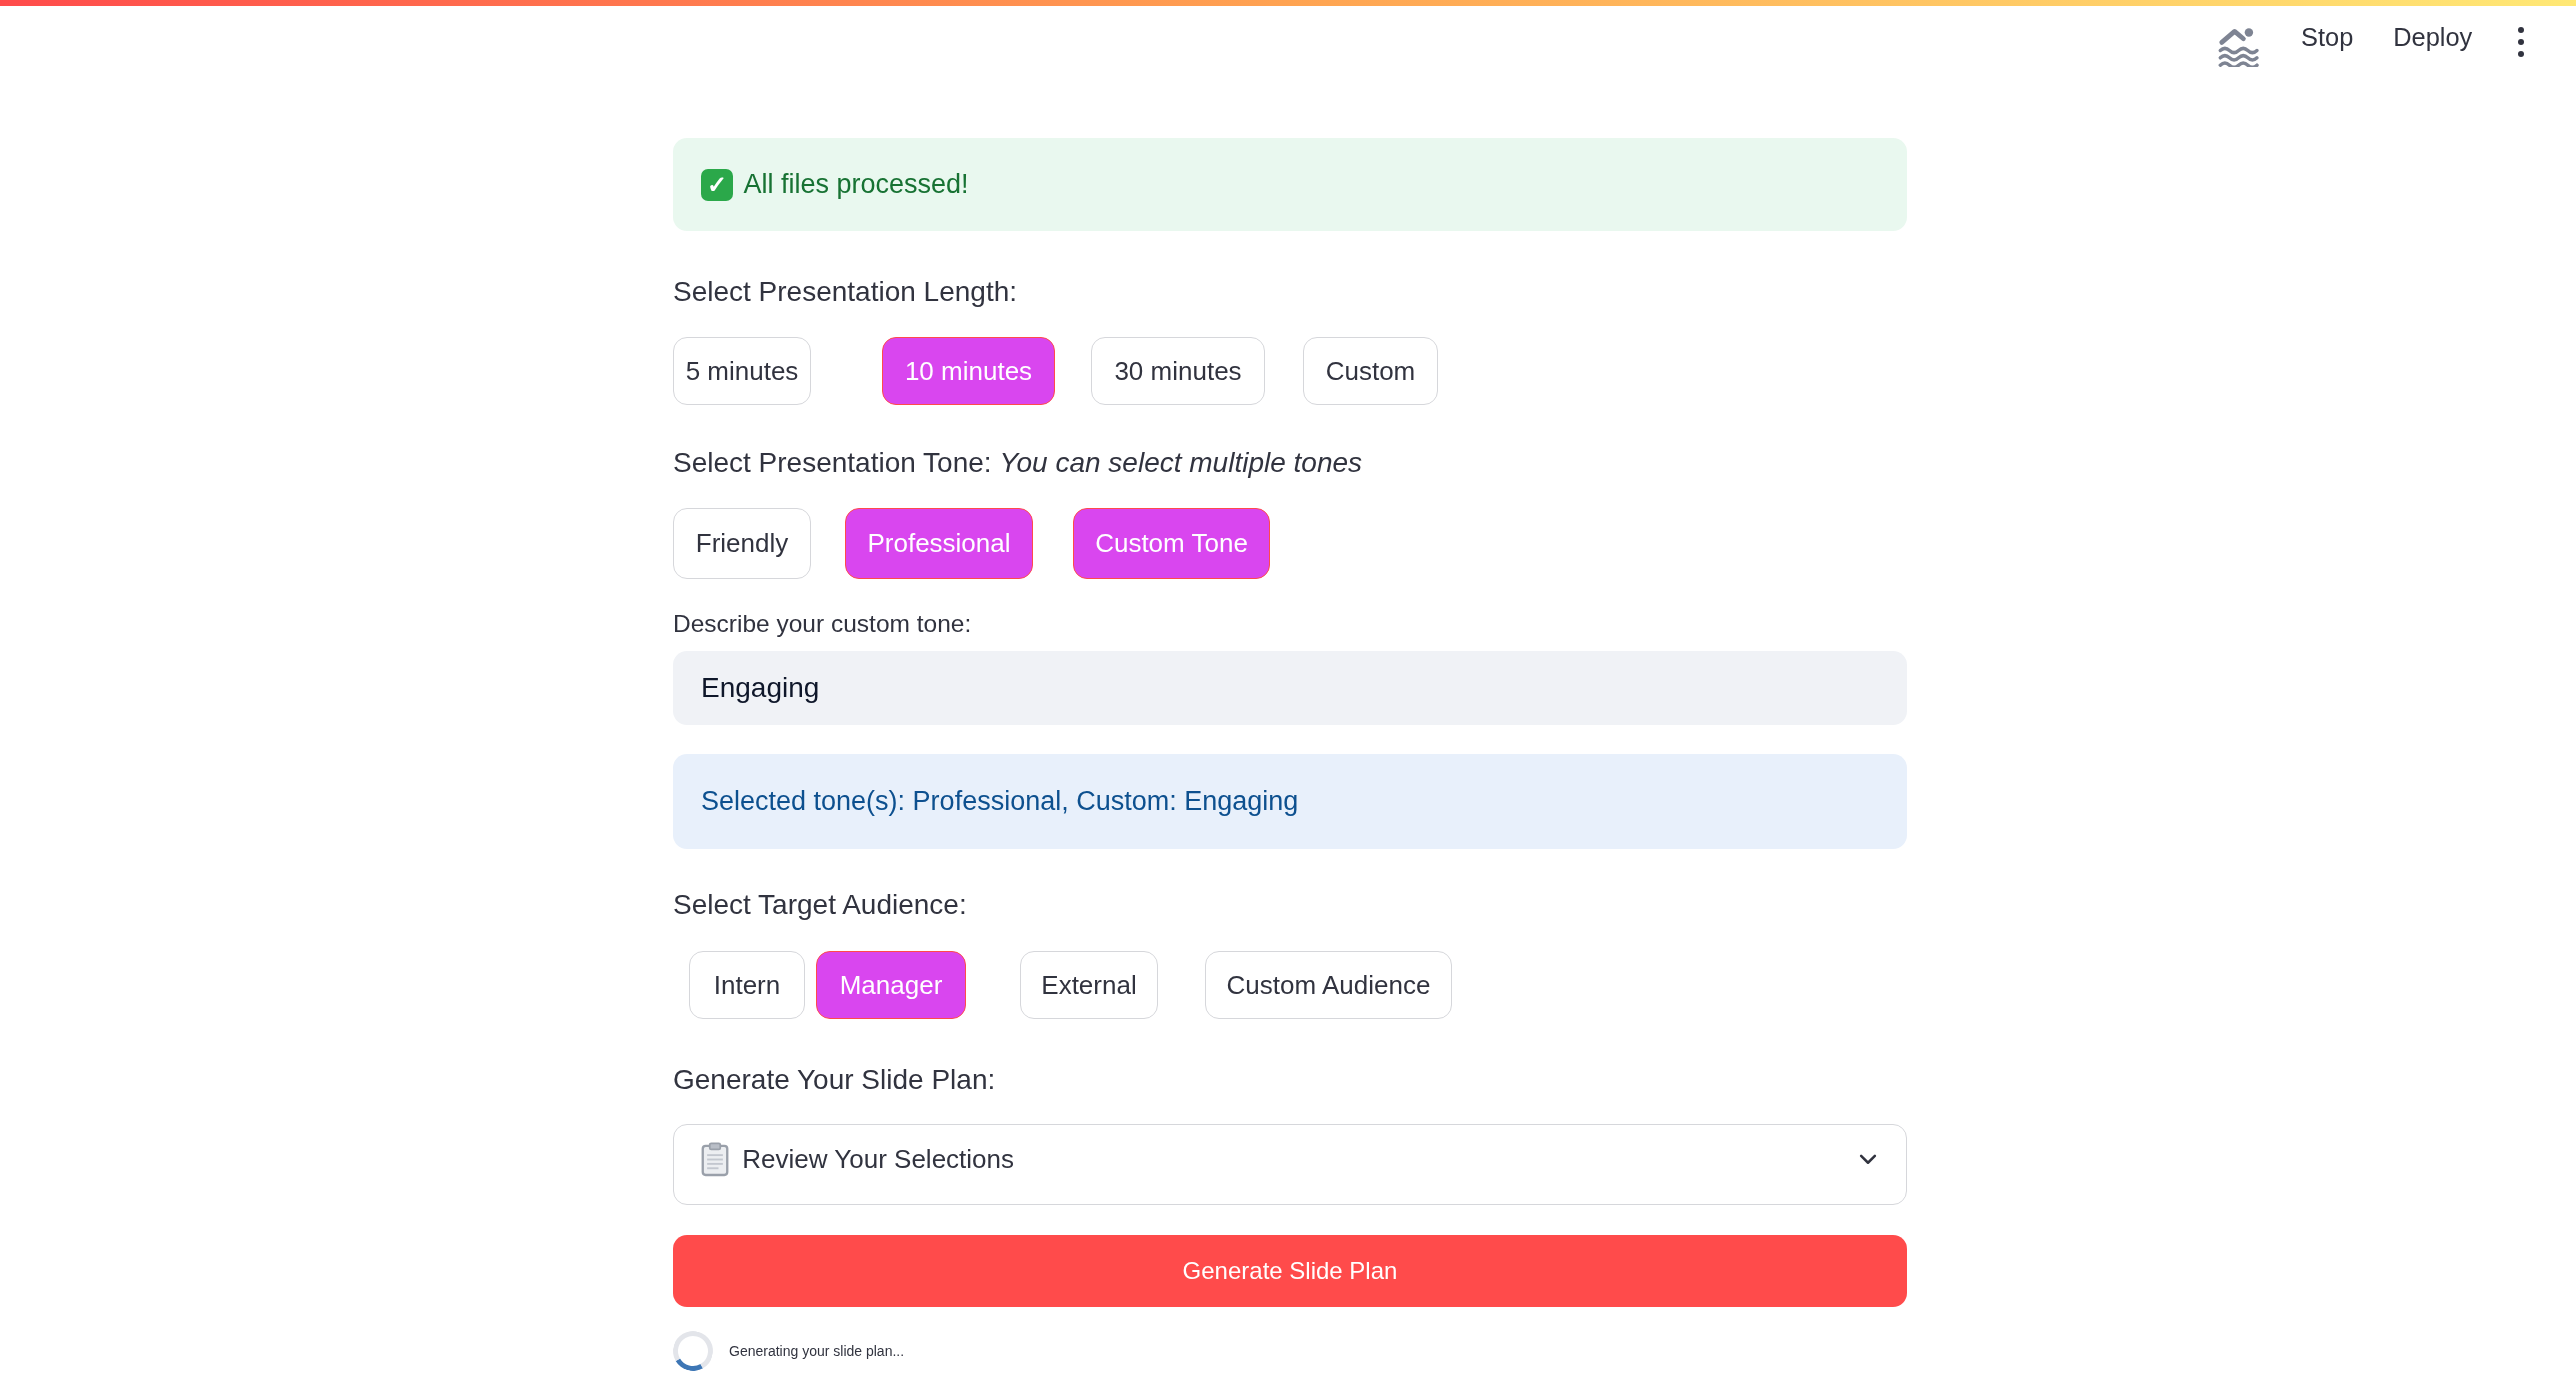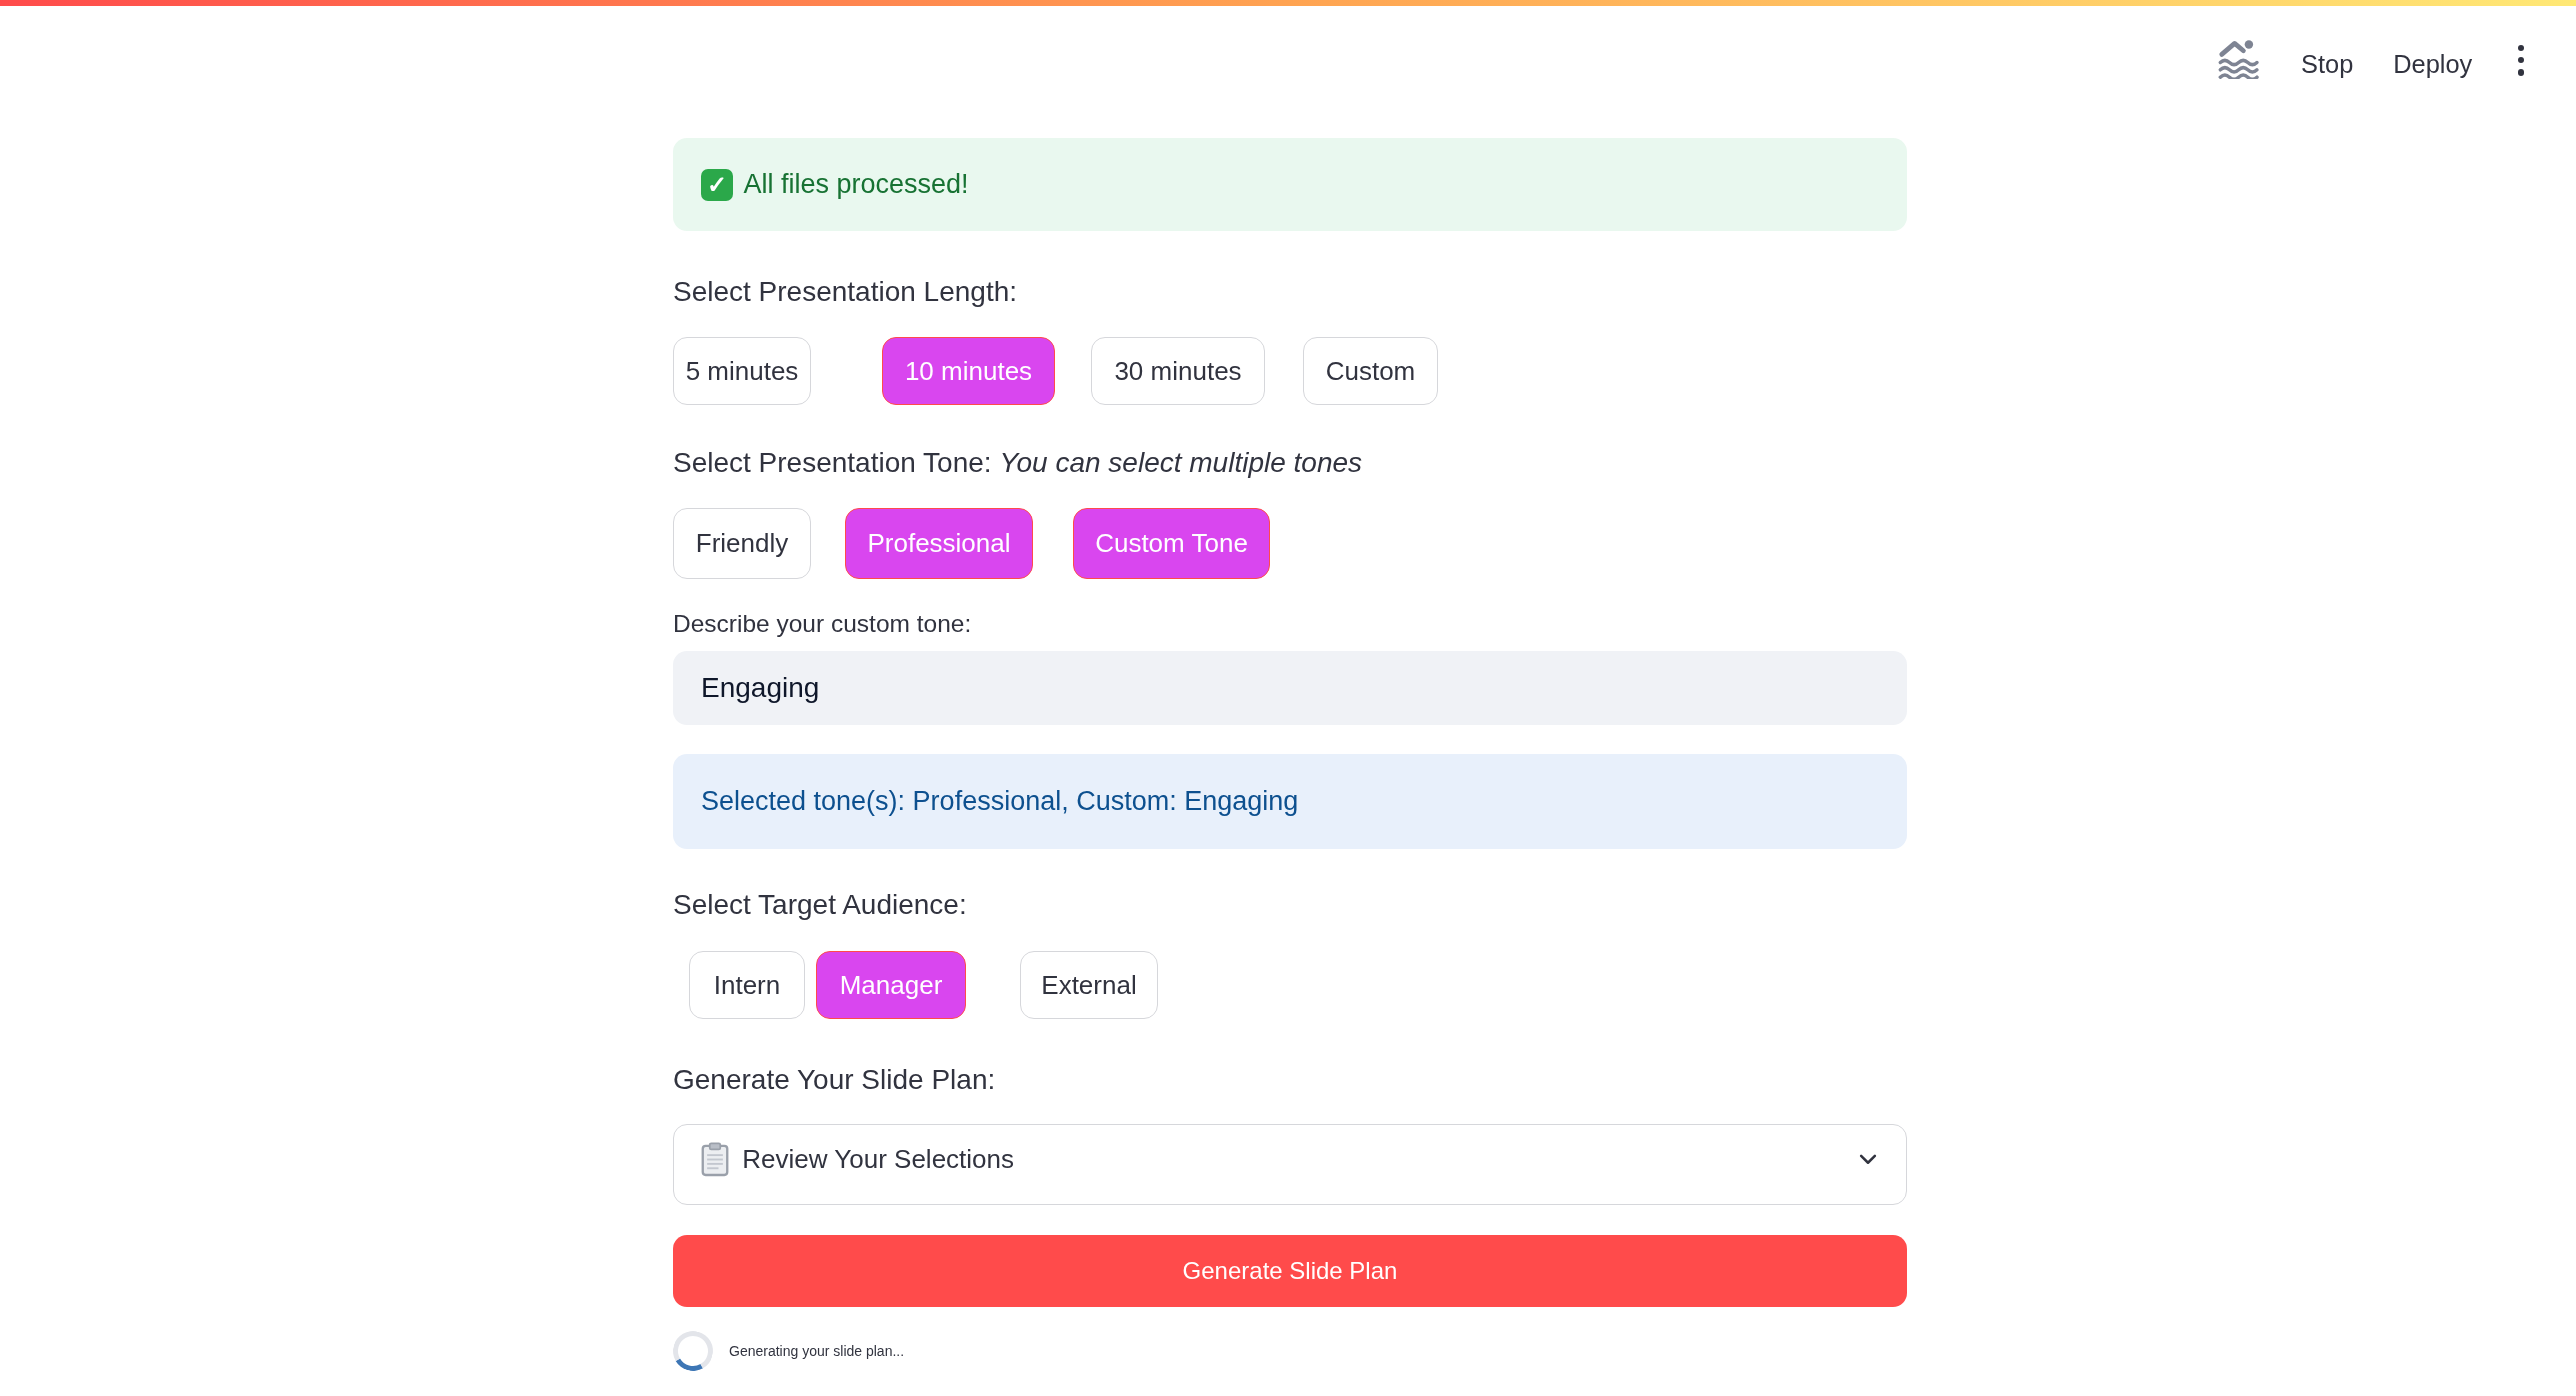--- a/index.html
+++ b/index.html
@@ -5,21 +5,21 @@
   * { box-sizing: border-box; margin: 0; padding: 0; }
   html, body { width: 2576px; height: 1397px; background: #ffffff; overflow: hidden; }
   body { font-family: "Liberation Sans", sans-serif; color: #31333F; }
 
   
   .decoration { position: absolute; top: 0; left: 0; width: 2576px; height: 6.1px;
     background: linear-gradient(90deg, #FF4B4B 0%, #FFA351 50%, #FFE875 100%); }
 
   
   .toolbar { position: absolute; top: 23px; right: 47px; height: 56px;
-    display: flex; align-items: flex-end; gap: 40px; }
+    display: flex; align-items: flex-start; gap: 40px; }
   .toolbar .tb-btn { background: none; border: none; font-family: inherit;
     font-size: 25.4px; color: #31333F; cursor: pointer; padding: 0; }
   .status-icon { width: 44px; height: 44px; display: flex; align-items: center; }
   .kebab { display: flex; flex-direction: column; gap: 6.1px; padding: 3.5px 5.3px; cursor: pointer; }
   .kebab i { width: 6.1px; height: 6.1px; border-radius: 50%; background: #31333F; display: block; }
 
   
   .content { position: absolute; left: 673px; top: 0; width: 1234px; height: 1397px; }
   .content > * { position: absolute; left: 0; width: 1234px; }
 
@@ -111,20 +111,21 @@
 
   <div class="alert info">
     <span>Selected tone(s): Professional, Custom: Engaging</span>
   </div>
 
   <p class="lbl" style="top:885px">Select Target Audience:</p>
   <div class="btn-row" style="top:951px;height:68px">
     <button class="pill" style="left:16px;width:116px">Intern</button>
     <button class="pill selected" style="left:143px;width:150px">Manager</button>
     <button class="pill" style="left:347px;width:138px">External</button>
+    <button class="pill" style="left:532px;width:247px">Custom Audience</button>
   </div>
 
   <p class="lbl" style="top:1060px">Generate Your Slide Plan:</p>
 
   <div class="expander">
     <span style="display:flex">
       <svg width="30" height="35" viewBox="0 0 20 24" fill="none">
         <rect x="1.6" y="2.6" width="16.8" height="20" rx="2" fill="#ECEEF1" stroke="#9AA0AA" stroke-width="1.6"></rect>
         <rect x="6.4" y="0.9" width="7.2" height="4.2" rx="1" fill="#B9BEC7" stroke="#9AA0AA" stroke-width="1.2"></rect>
         <line x1="4.6" y1="9" x2="15.4" y2="9" stroke="#C3C7CF" stroke-width="1.3"></line>

